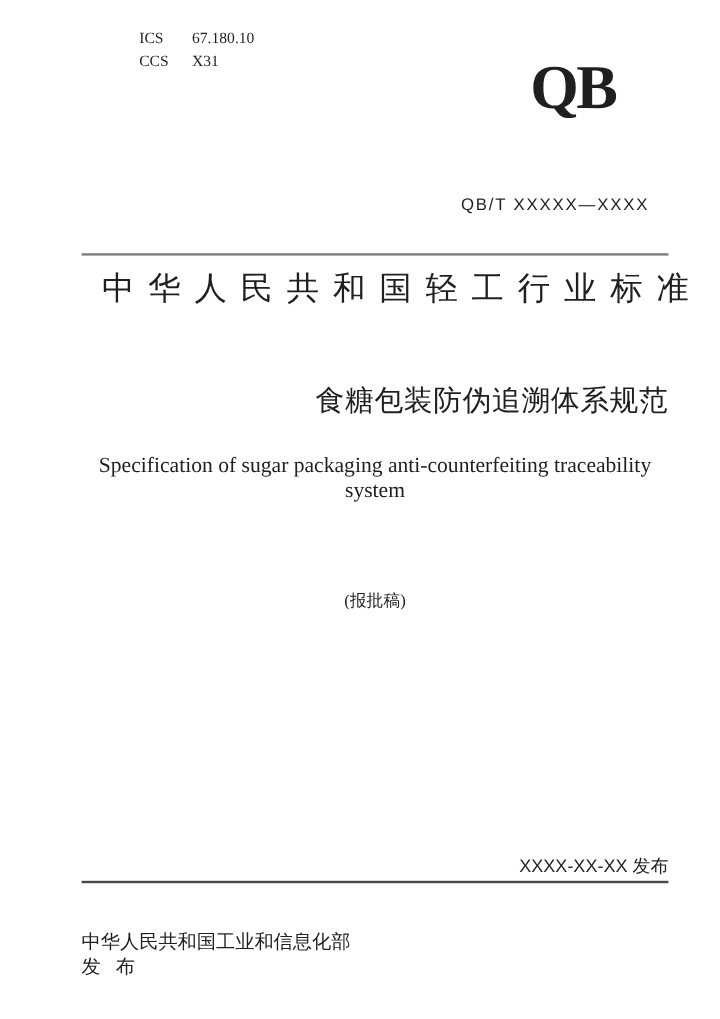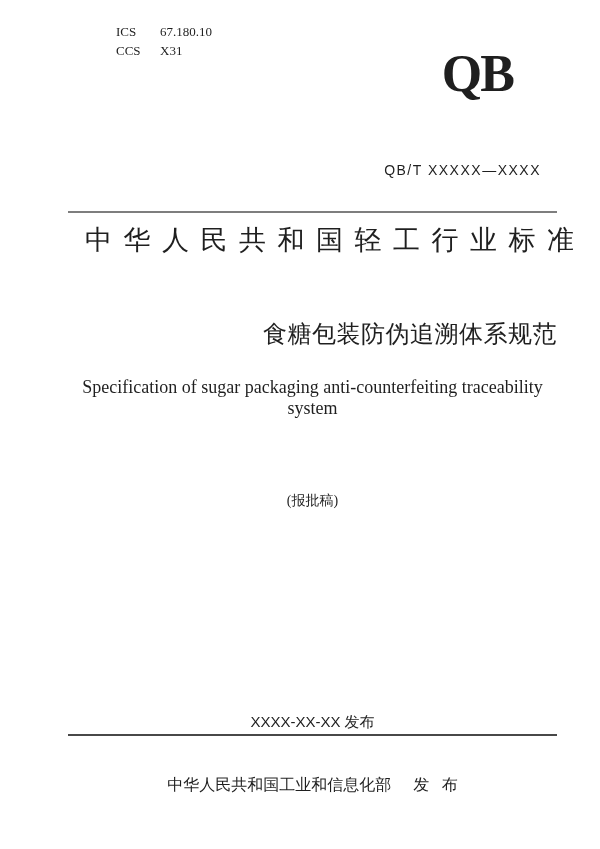--- a/index.html
+++ b/index.html
@@ -101,21 +101,21 @@
     font-family: "Liberation Serif", serif;
     font-size: 14px;
     margin-top: 20px;
   }
   .dates {
     position: absolute;
     top: 713px;
     left: 0;
     width: 100%;
     display: flex;
-    justify-content: center;
+    justify-content: flex-end;
     font-size: 15px;
     white-space: nowrap;
   }
   .rule-bottom {
     position: absolute;
     top: 734px;
     left: 0;
     width: 100%;
     height: 2px;
     background: #484848;
@@ -123,20 +123,21 @@
   .issuer-row {
     position: absolute;
     top: 775px;
     left: 0;
     width: 100%;
     display: flex;
     justify-content: center;
     align-items: baseline;
     font-size: 16px;
     white-space: nowrap;
+    flex-direction: column;
   }
   .issuer-row .gap { display: inline-block; width: 22px; }
   .issue-action { word-spacing: 8px; }
 </style>
 </head>
 <body>
 
 <div class="page">
   <div class="content">
 

